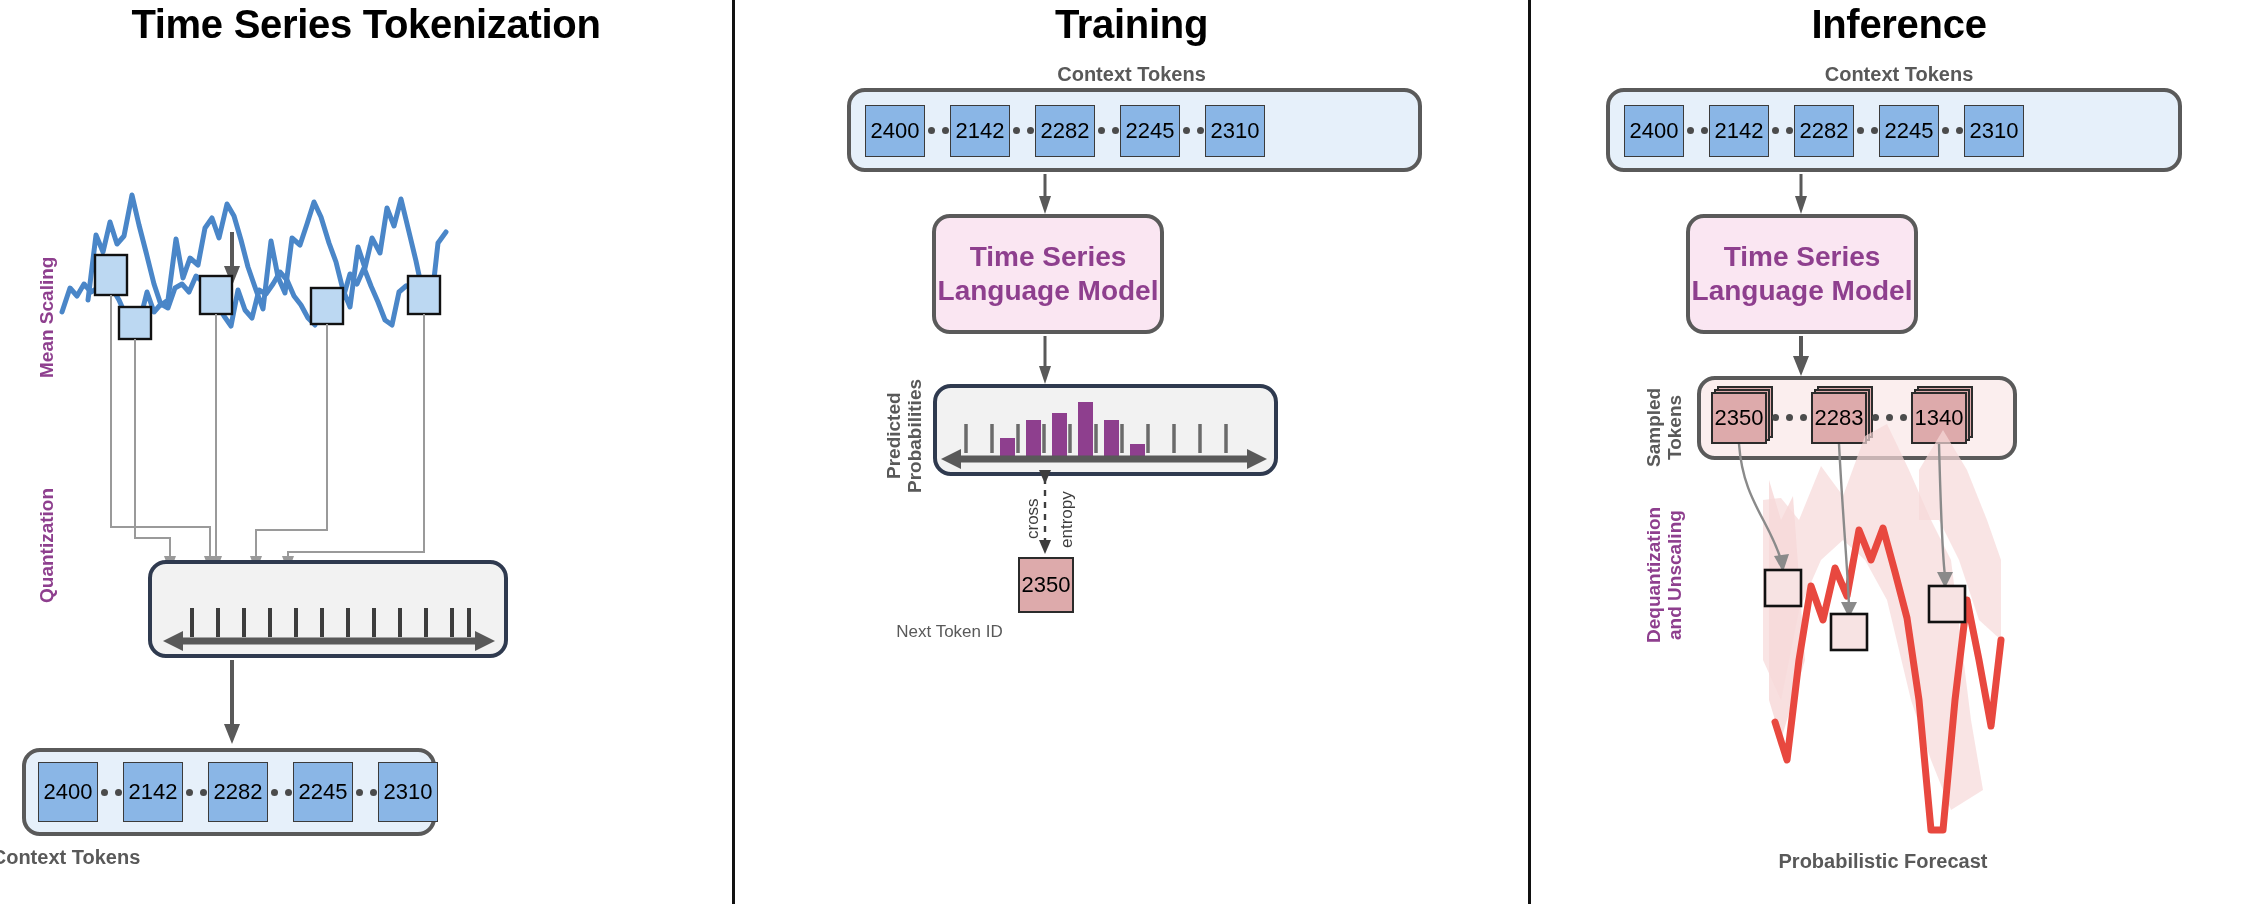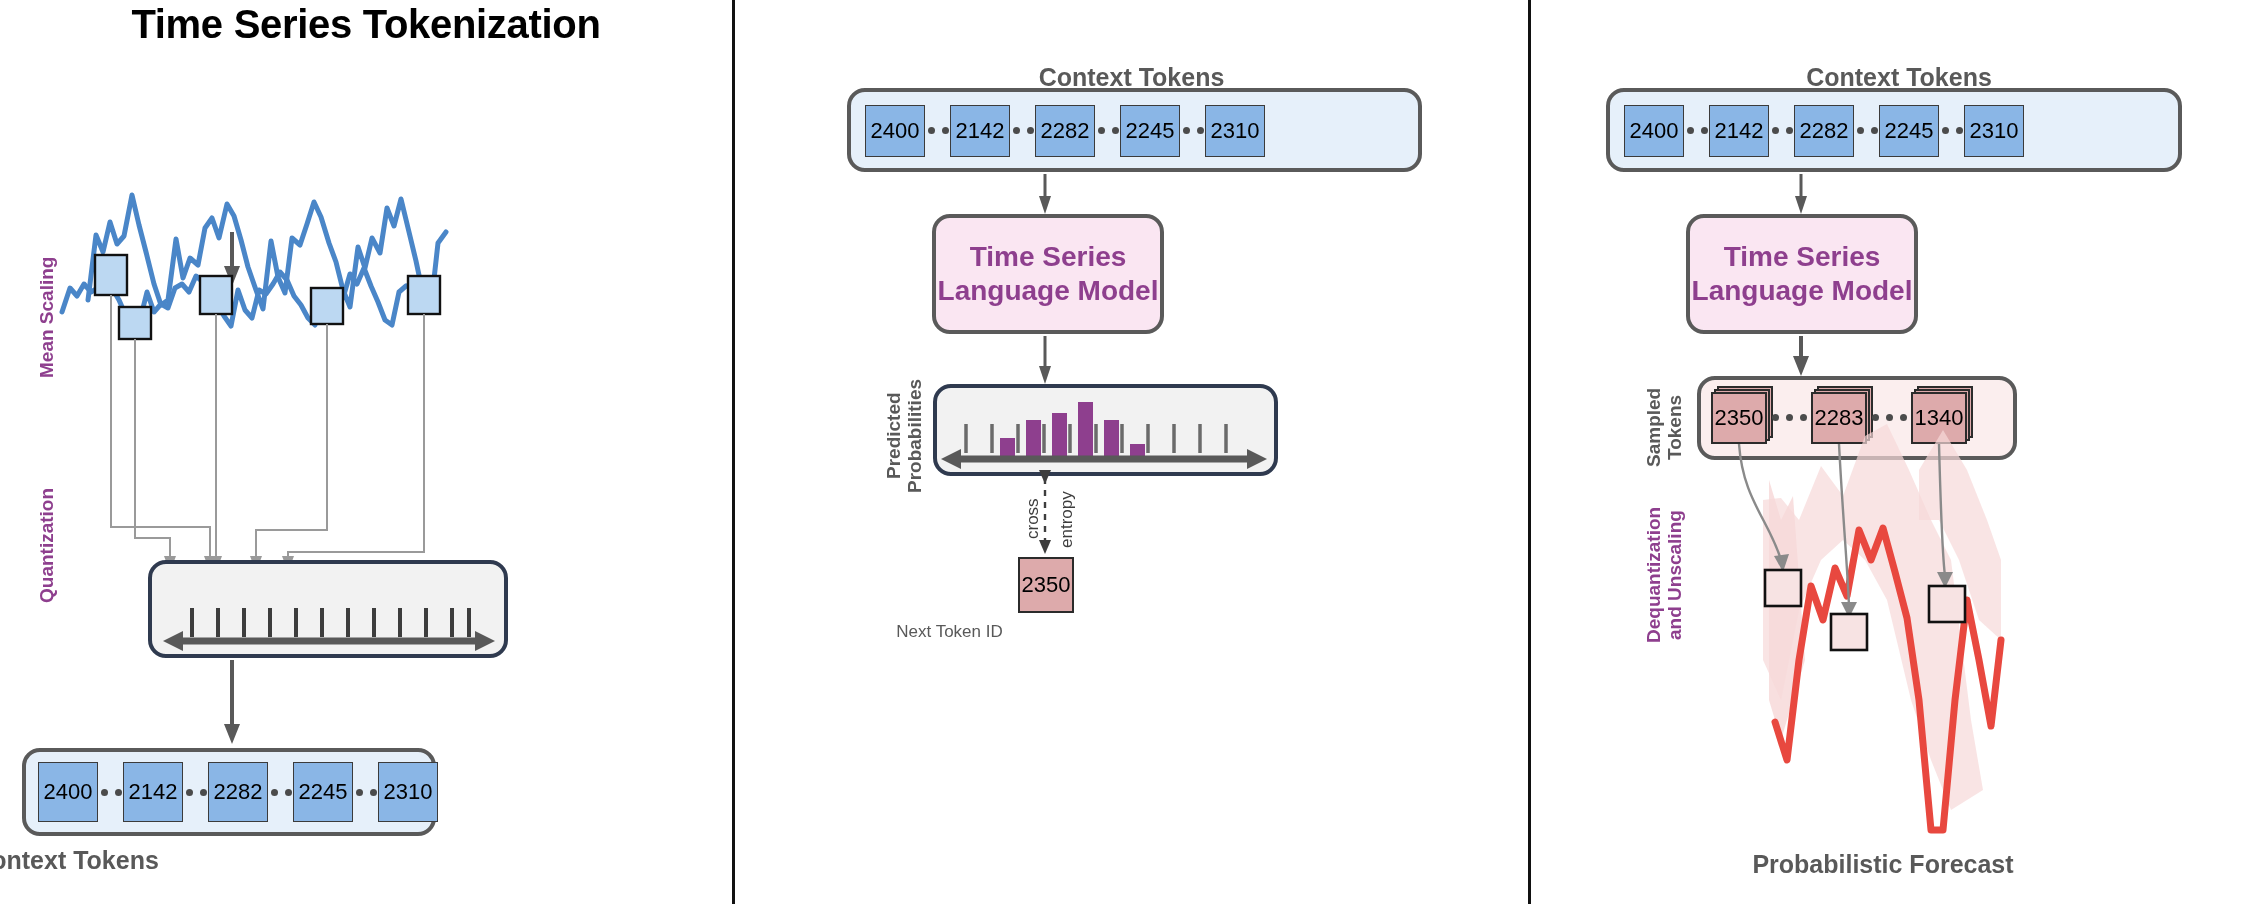--- a/index.html
+++ b/index.html
@@ -13,21 +13,21 @@
   .divider{position:absolute;top:0;width:3px;height:904px;background:#111111;}
 
   .panel{position:absolute;top:0;height:904px;}
   .panel-title{
     position:absolute;top:2px;left:0;width:100%;text-align:center;
     font-size:40px;font-weight:bold;color:#000000;letter-spacing:-0.3px;
   }
 
   .section-cap{
     position:absolute;text-align:center;width:100%;left:0;
-    font-size:25px;font-weight:bold;color:#595959;
+    font-size:20px;font-weight:bold;color:#595959;
   }
   .sub-cap{
     position:absolute;text-align:center;width:100%;left:0;
     font-size:17px;font-weight:normal;color:#595959;
   }
 
   
   .vlabel{
     position:absolute;
     font-size:19px;font-weight:bold;color:#8e3f8e;
@@ -202,20 +202,21 @@
         <i></i>
         <i></i>
       </div>
     <div class="tok" style="left:378px;top:762px;width:60px;height:60px">2310</div>
 
     <div class="section-cap" style="top:846px;left:-300px">Context Tokens</div>
   </div>
 
   <div class="panel" style="left:735px;width:793px">
 
+    <div class="panel-title">Training</div>
 
     <div class="section-cap" style="top:63px">Context Tokens</div>
 
     <div class="rbox tokens" style="left:112px;top:88px;width:575px;height:84px"></div>
 
     <div class="tok" style="left:130px;top:105px;width:60px;height:52px">2400</div>
     <div class="dots" style="left:192px;top:118px;width:36px;height:24px">
         <i></i>
         <i></i>
         <i></i>
@@ -301,20 +302,21 @@
     <div class="vlabel gray" style="left:288px;top:488px;height:62px;font-size:17px;font-weight:normal;color:#3d3d3d">cross</div>
     <div class="vlabel gray" style="left:322px;top:484px;height:72px;font-size:17px;font-weight:normal;color:#3d3d3d">entropy</div>
 
     <div class="ptok" style="left:283px;top:557px;width:56px;height:56px">2350</div>
 
     <div class="sub-cap" style="top:622px;left:-182px">Next Token ID</div>
   </div>
 
   <div class="panel" style="left:1531px;width:736px">
 
+    <div class="panel-title">Inference</div>
 
     <div class="section-cap" style="top:63px">Context Tokens</div>
 
     <div class="rbox tokens" style="left:75px;top:88px;width:576px;height:84px"></div>
 
     <div class="tok" style="left:93px;top:105px;width:60px;height:52px">2400</div>
     <div class="dots" style="left:155px;top:118px;width:36px;height:24px">
         <i></i>
         <i></i>
         <i></i>

